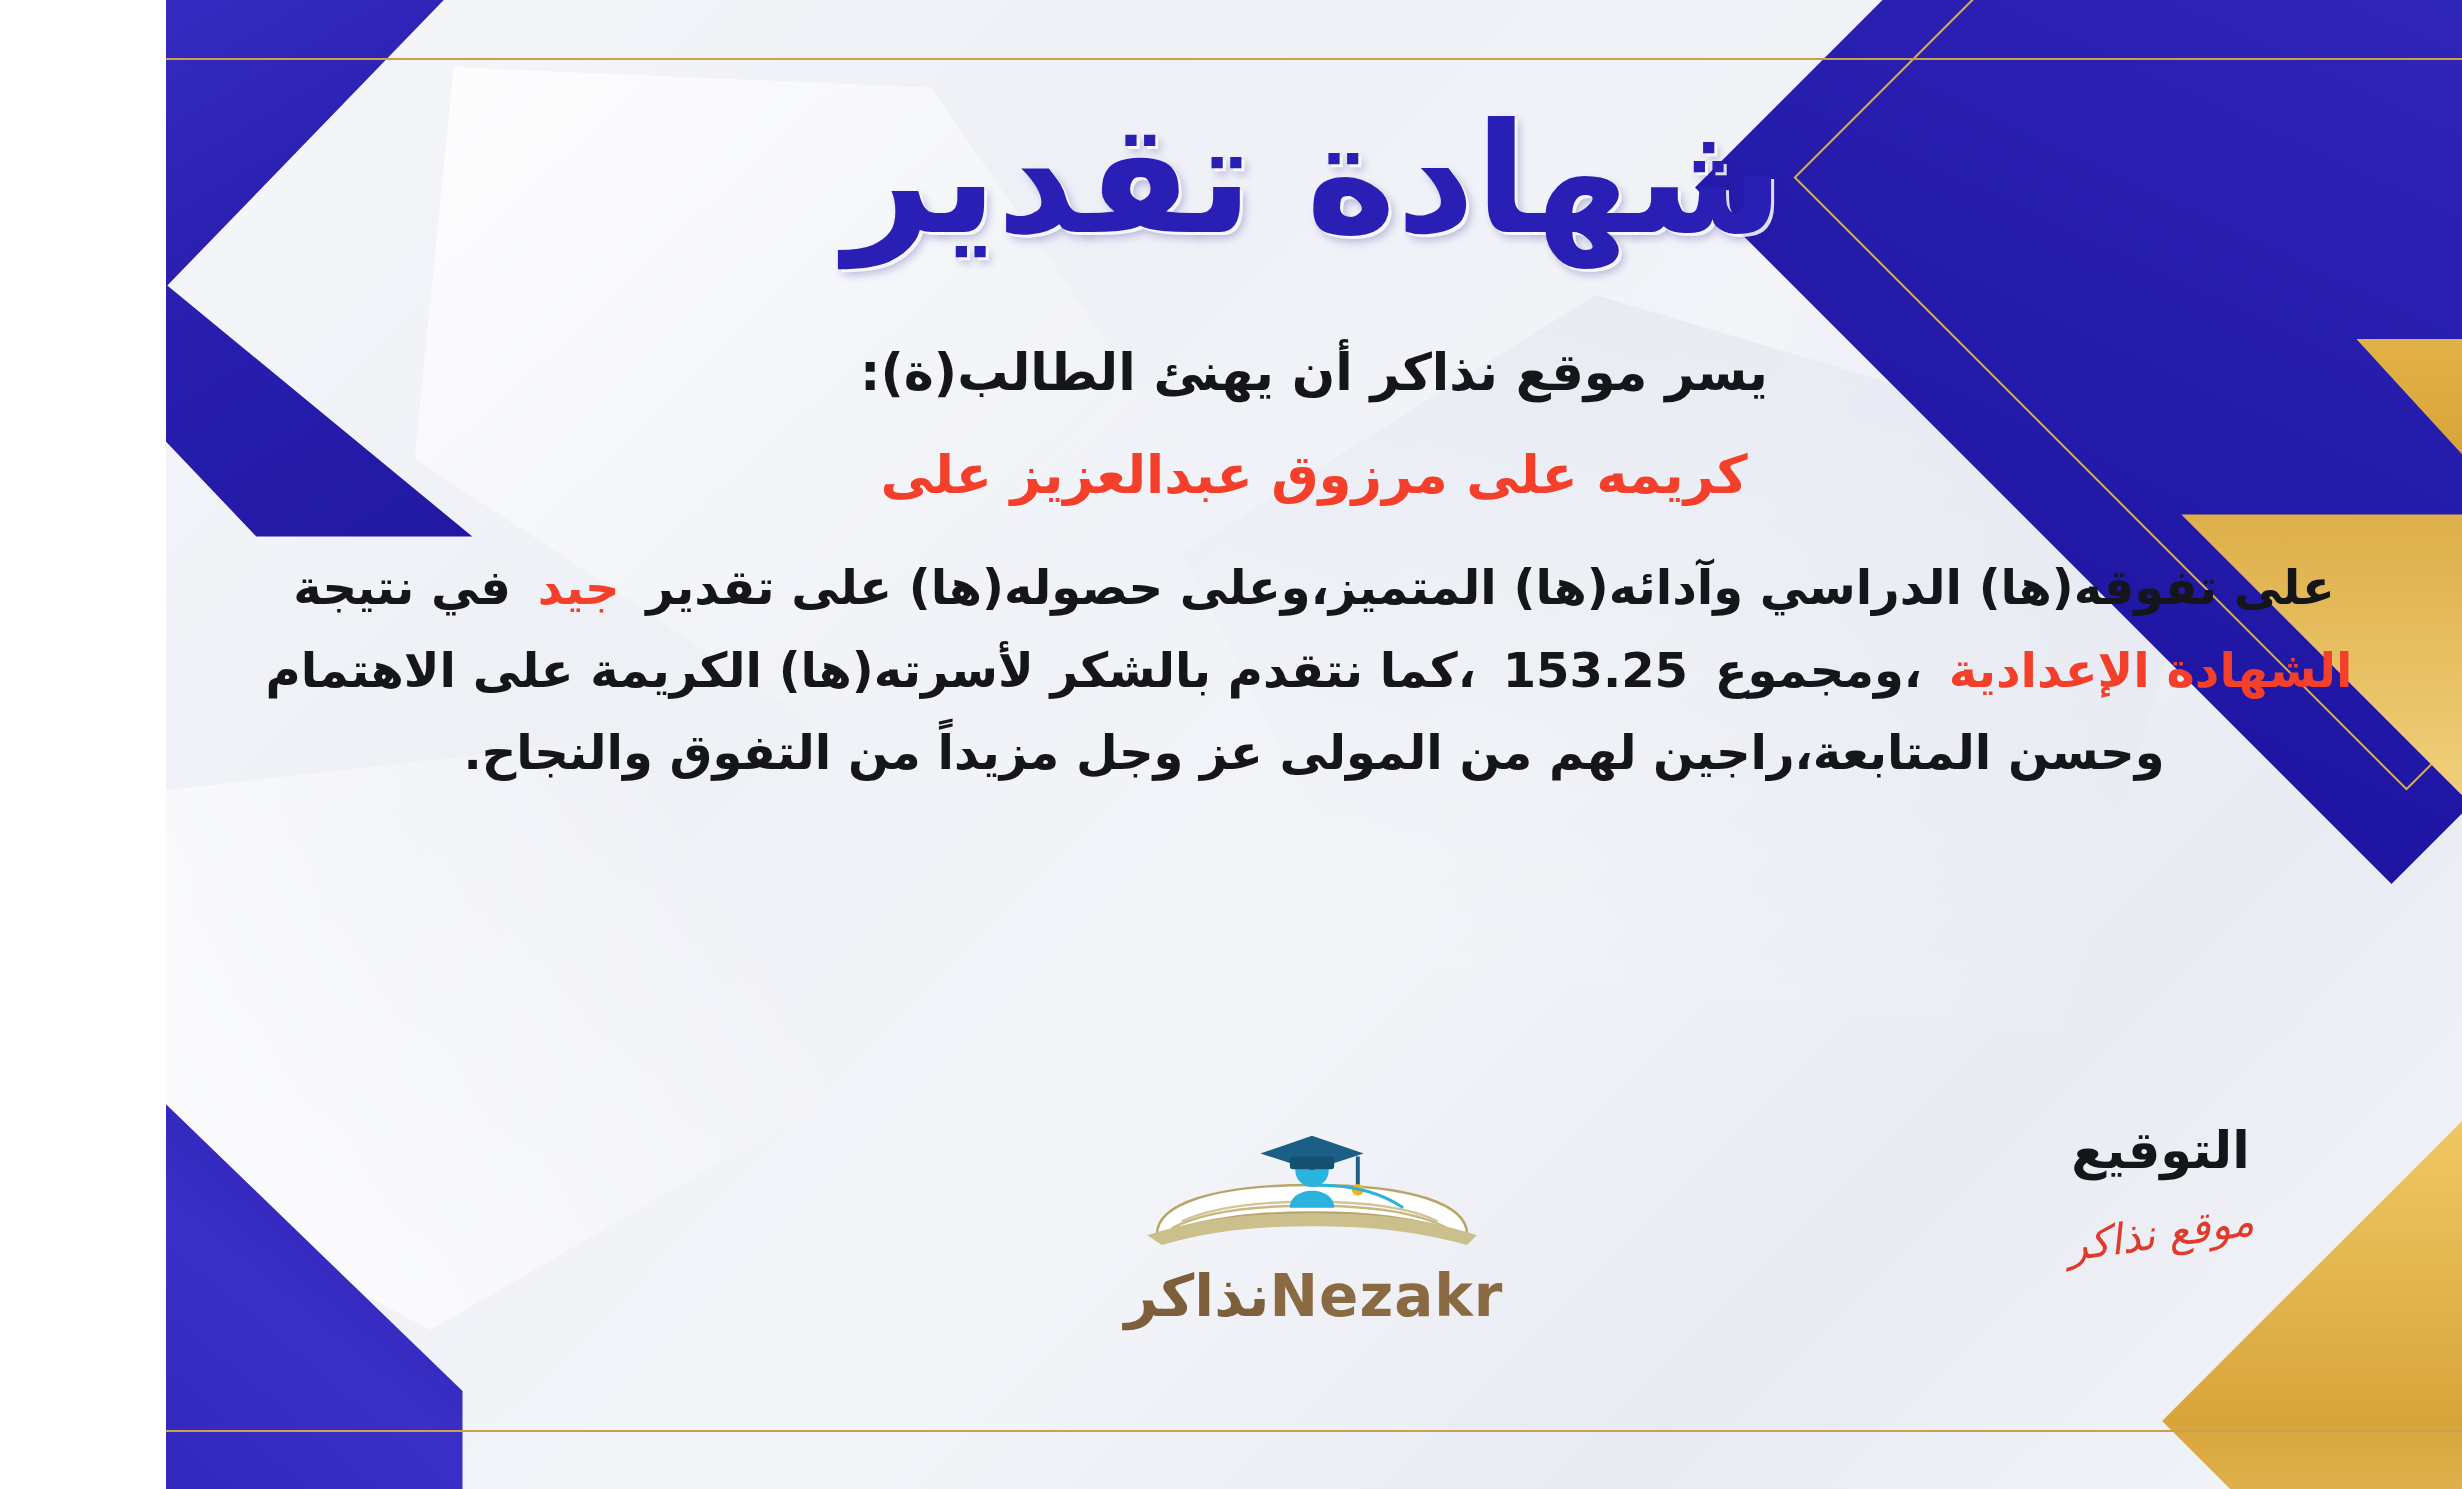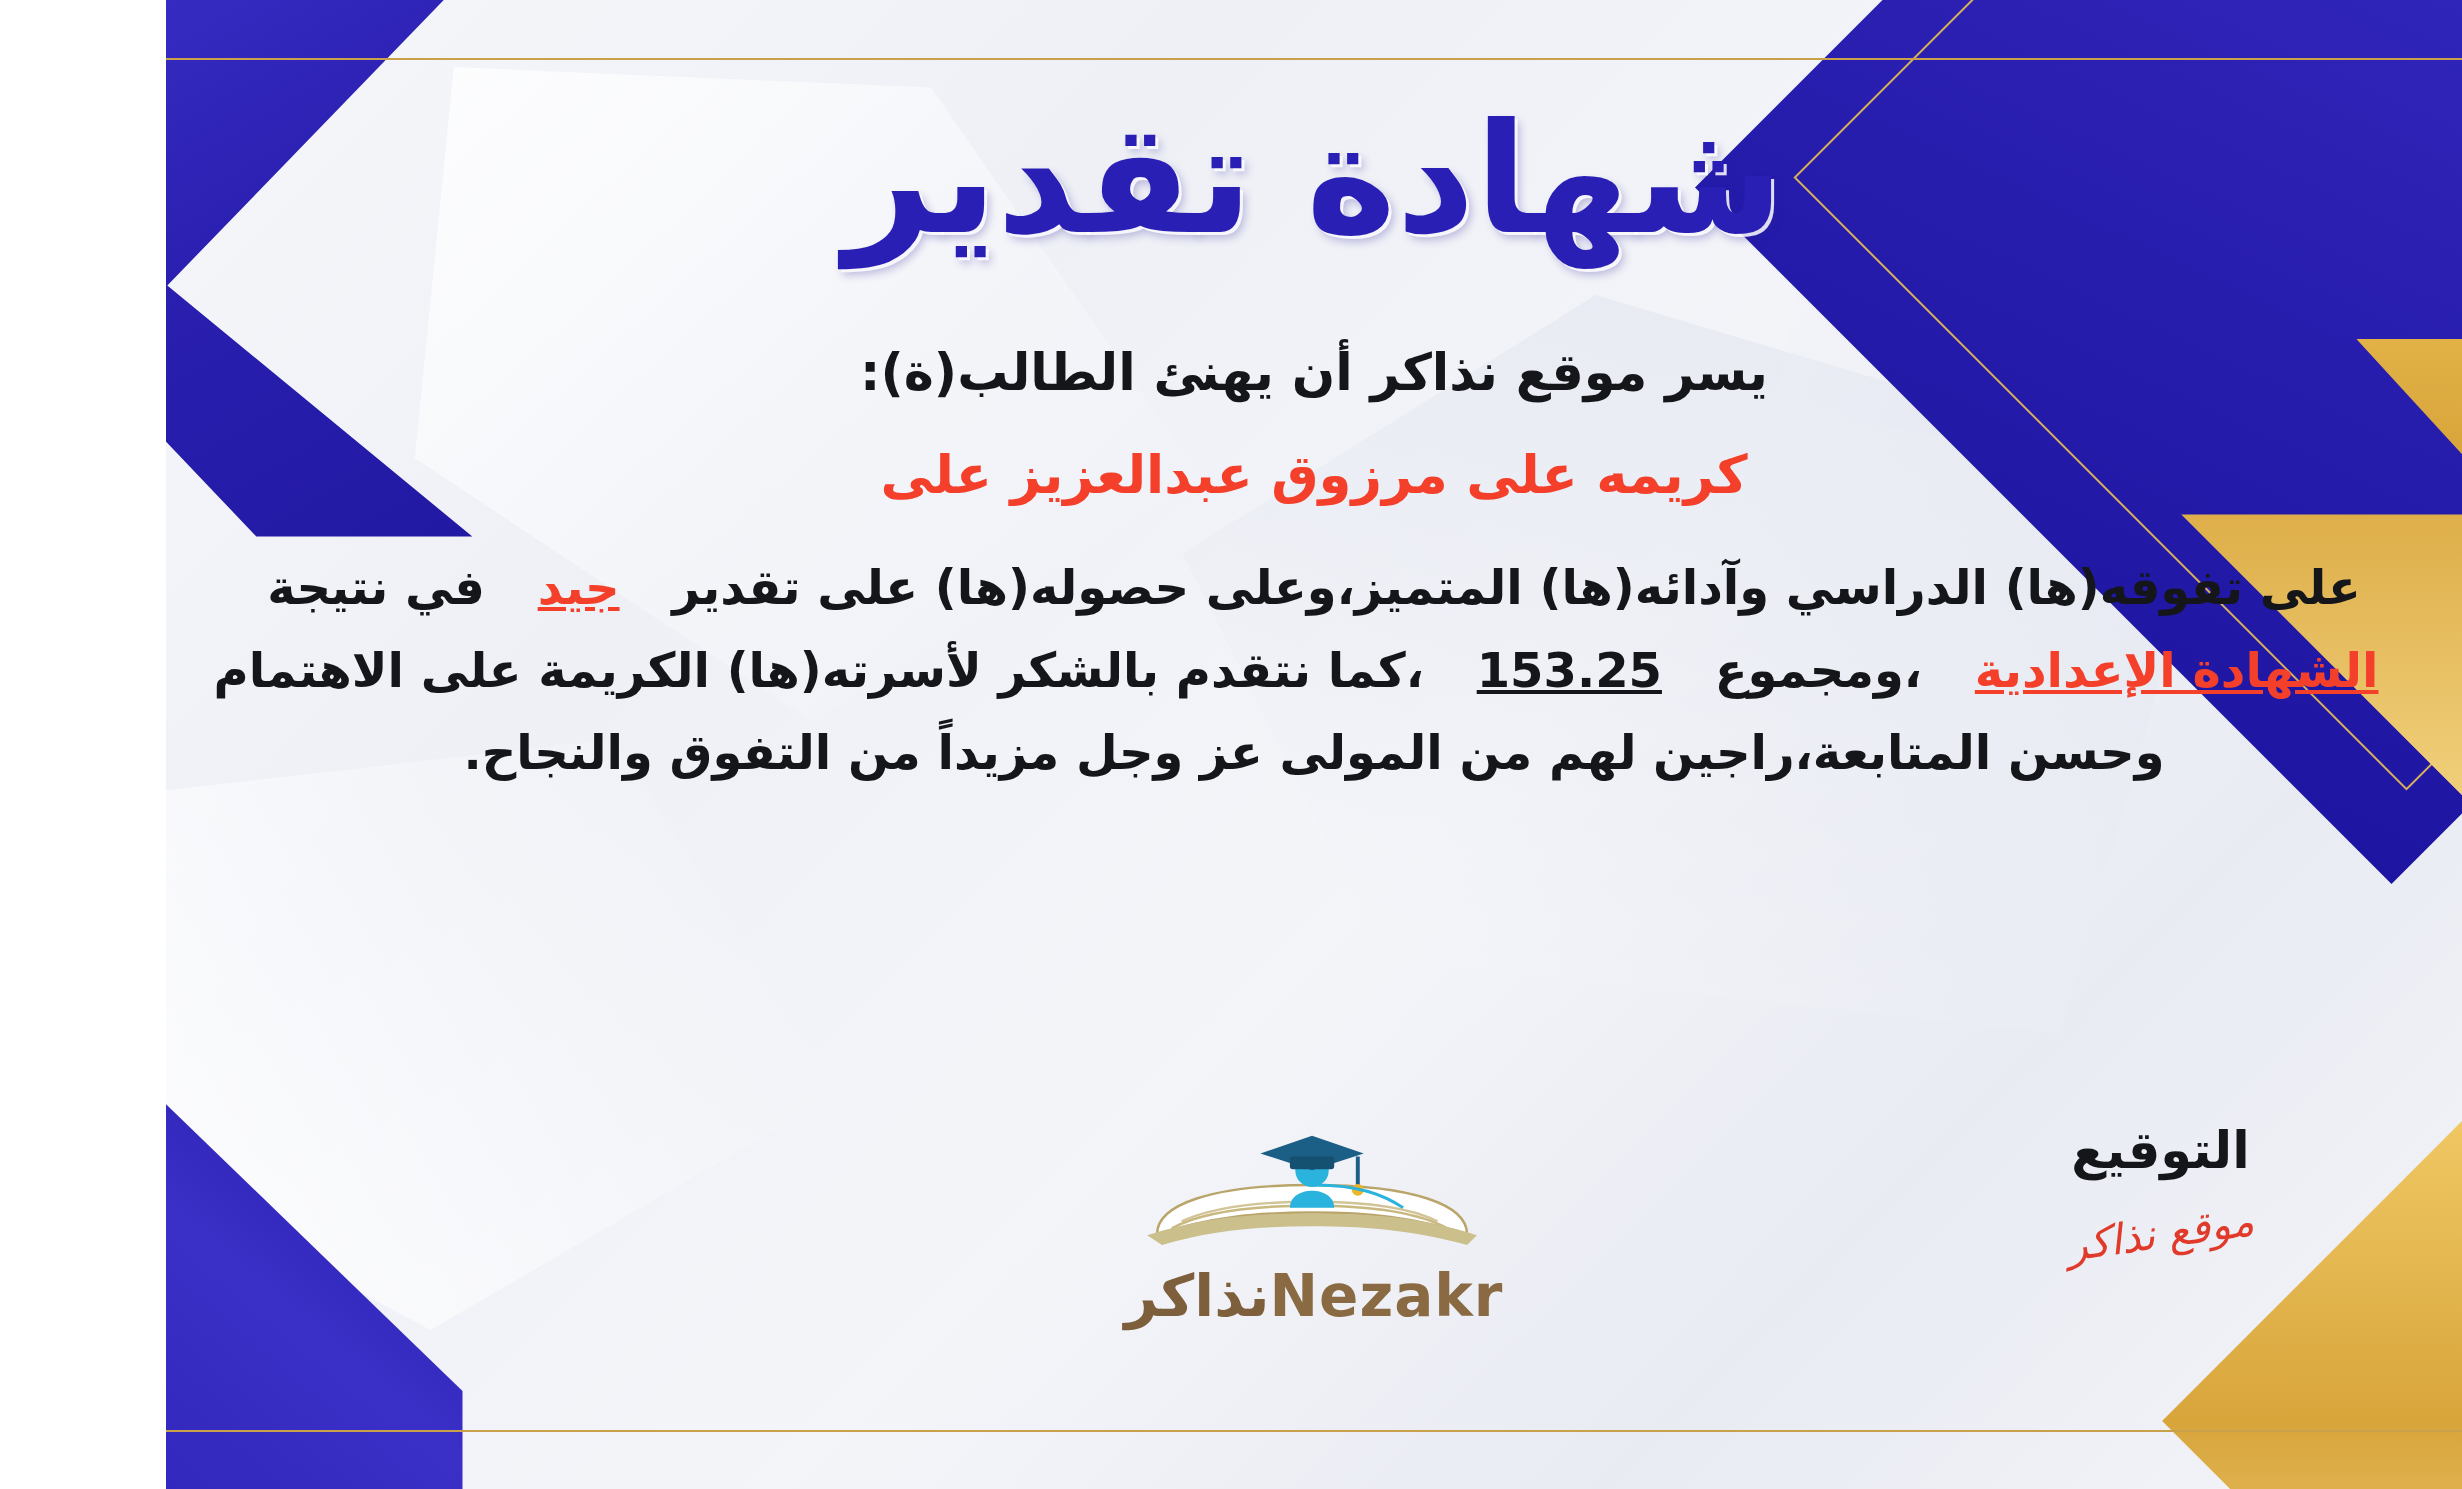--- a/index.html
+++ b/index.html
@@ -183,23 +183,22 @@
     color: #15161a;
     font-weight: 600;
     text-align: center;
   }
 
   .hl {
     color: #f4402b;
     font-weight: bold;
   }
   .spaced {
-    margin: 0 36px;
+    margin: 0 10px;
     display: inline-block;
-    text-decoration: underline;
   }
 
   
   .footer {
     position: absolute;
     left: 0;
     right: 0;
     bottom: 14.8px;
     height: 305px;
   }

